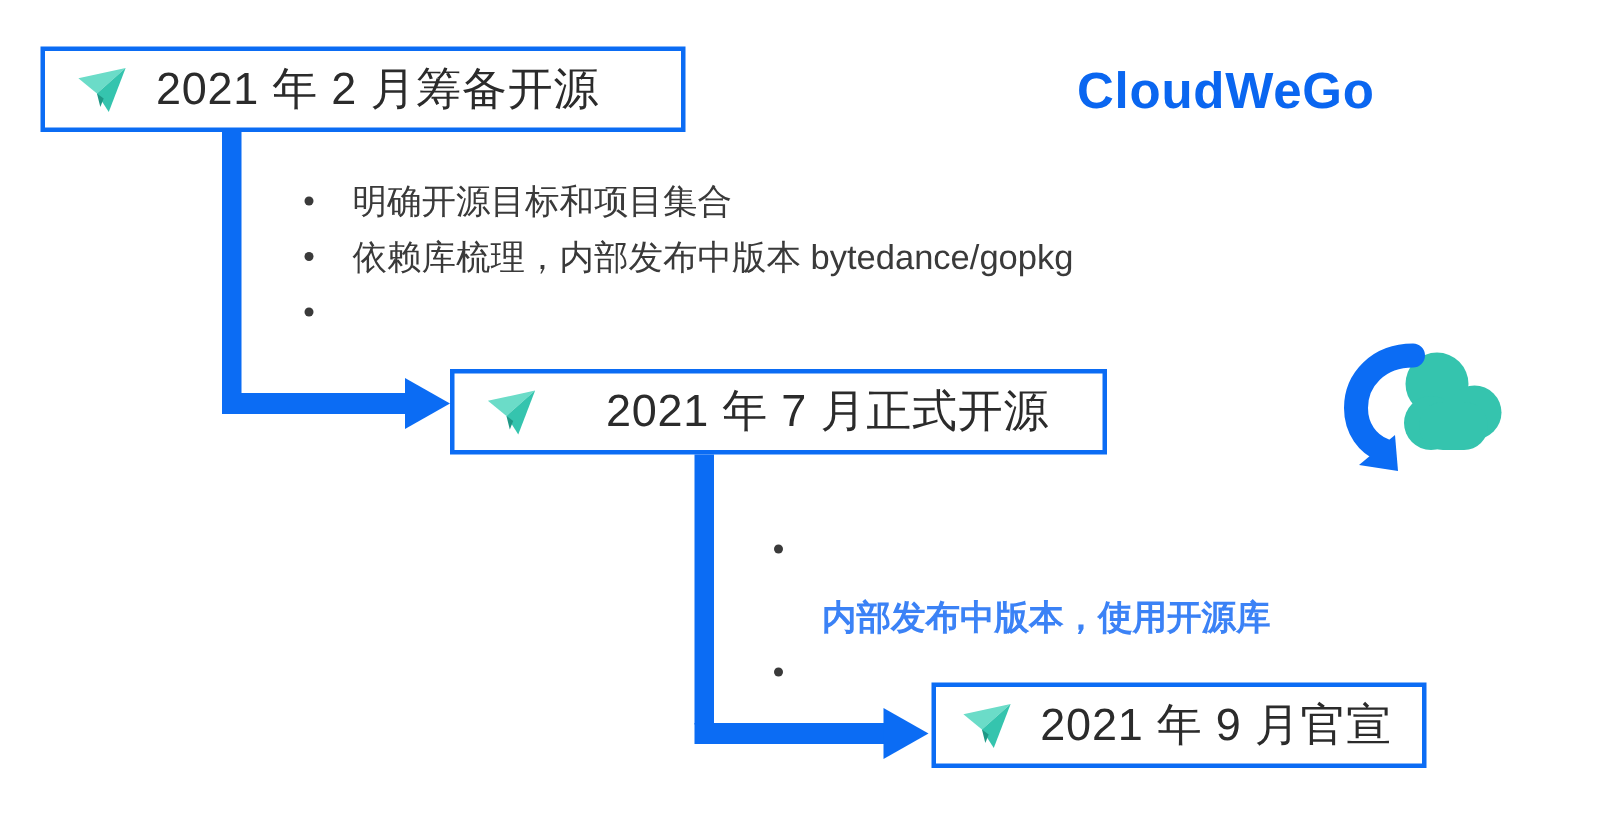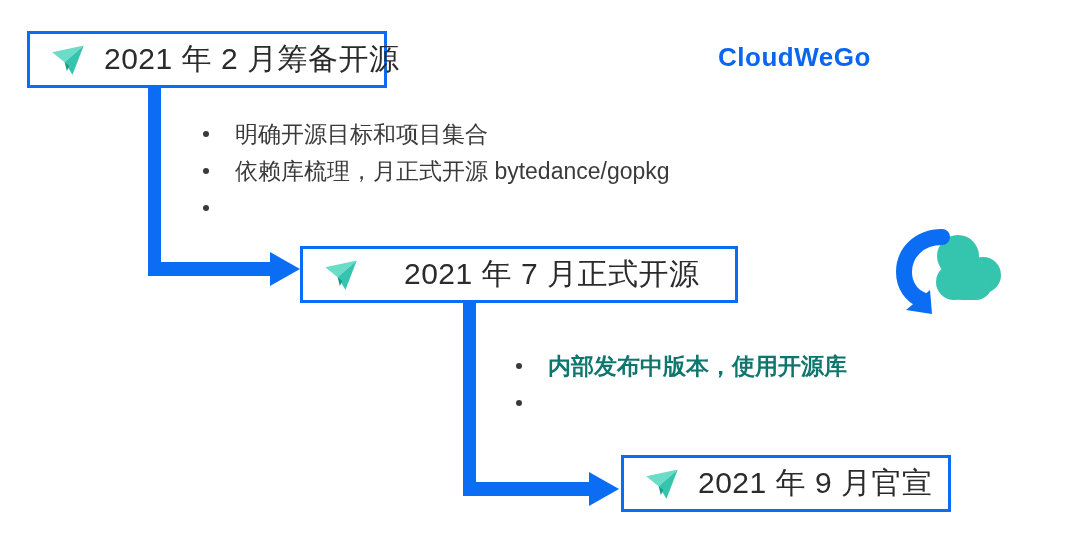--- a/index.html
+++ b/index.html
@@ -24,23 +24,23 @@
     background: #ffffff;
     height: 57px;
   }
   .milestone-box .label {
     font-size: 30px;
     color: #2b2b2b;
     font-weight: 500;
     letter-spacing: 0.5px;
     white-space: nowrap;
   }
-  #box-1 { left: 27px;  top: 31px;  width: 360px; }
+  #box-1 { left: 27px;  top: 31px;  width: 430px; }
   #box-2 { left: 300px; top: 246px; width: 438px; gap: 45px; }
-  #box-3 { left: 621px; top: 455px; width: 330px; }
+  #box-3 { left: 621px; top: 455px; width: 330px; justify-content: flex-end; }
 
   .plane-icon { width: 36px; height: 36px; flex: 0 0 auto; }
 
   
   .connector { position: absolute; background: #0b6cf4; }
   .arrow-head {
     position: absolute;
     width: 0; height: 0;
     border-top: 17px solid transparent;
     border-bottom: 17px solid transparent;
@@ -67,29 +67,29 @@
     background: #3a3a3a;
     margin-top: 11px;
     flex: 0 0 auto;
   }
   .bullet-text {
     font-size: 23px;
     line-height: 28px;
     color: #3a3a3a;
     white-space: nowrap;
   }
-  .bullet-text.bold { font-weight: 700; color: #0f766e; }
+  .bullet-text.bold { font-weight: 700; color: #3b82f6; margin-top: 45px; }
   #bullets-1 { left: 203px; top: 120px; }
   #bullets-2 { left: 516px; top: 352px; }
 
   
   .brand-title {
     position: absolute;
     left: 718px; top: 42px;
-    font-size: 26px;
+    font-size: 34px;
     font-weight: 800;
     color: #0a66f0;
     letter-spacing: 0.5px;
   }
   .brand-logo {
     position: absolute;
     left: 884px; top: 228px;
     width: 128px; height: 90px;
   }
 </style>
@@ -107,21 +107,21 @@
     <span class="label">2021 年 2 月筹备开源</span>
   </div>
 
   <div class="bullets" id="bullets-1">
     <div class="bullet-row">
       <span class="bullet-dot"></span>
       <span class="bullet-text">明确开源目标和项目集合</span>
     </div>
     <div class="bullet-row">
       <span class="bullet-dot"></span>
-      <span class="bullet-text">依赖库梳理，月正式开源 bytedance/gopkg</span>
+      <span class="bullet-text">依赖库梳理，内部发布中版本 bytedance/gopkg</span>
     </div>
     <div class="bullet-row">
       <span class="bullet-dot"></span>
     </div>
   </div>
 
   <div class="connector" id="conn1-v"></div>
   <div class="connector" id="conn1-h"></div>
   <div class="arrow-head" id="arrow1"></div>
 

